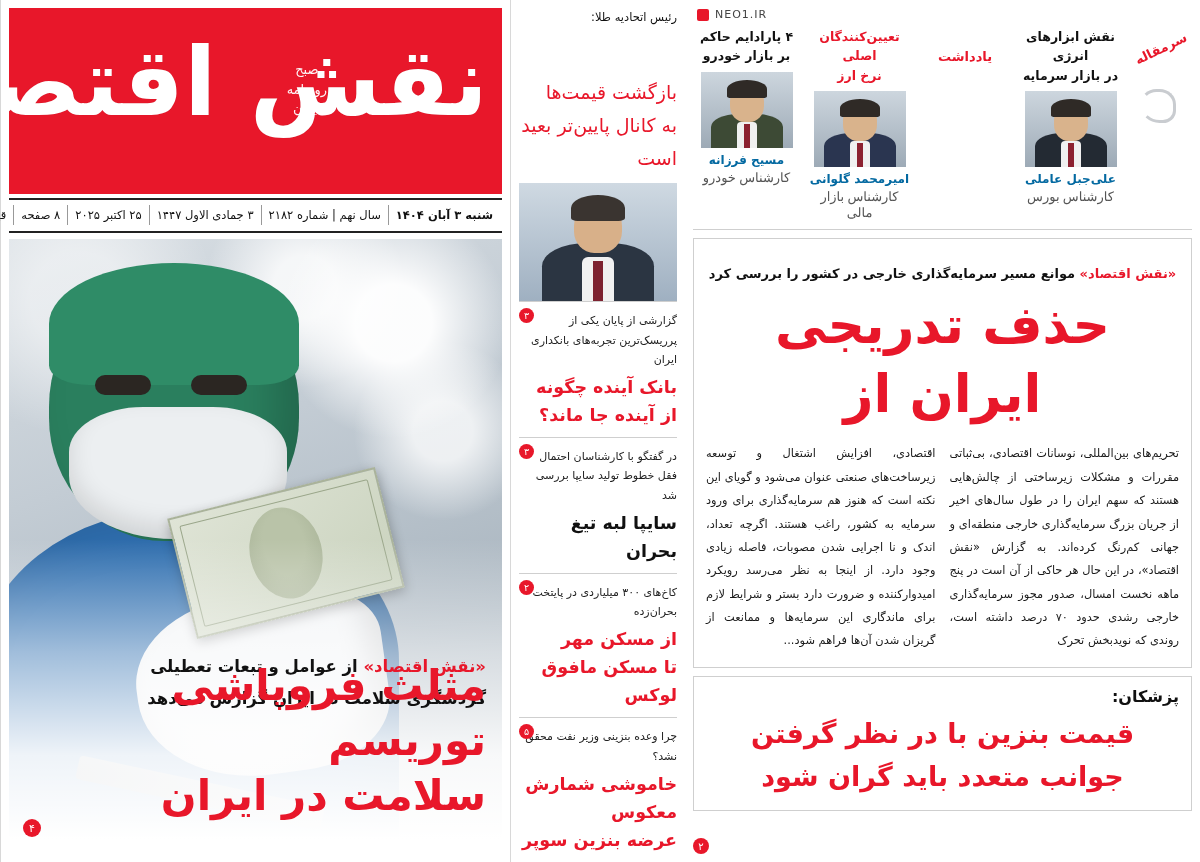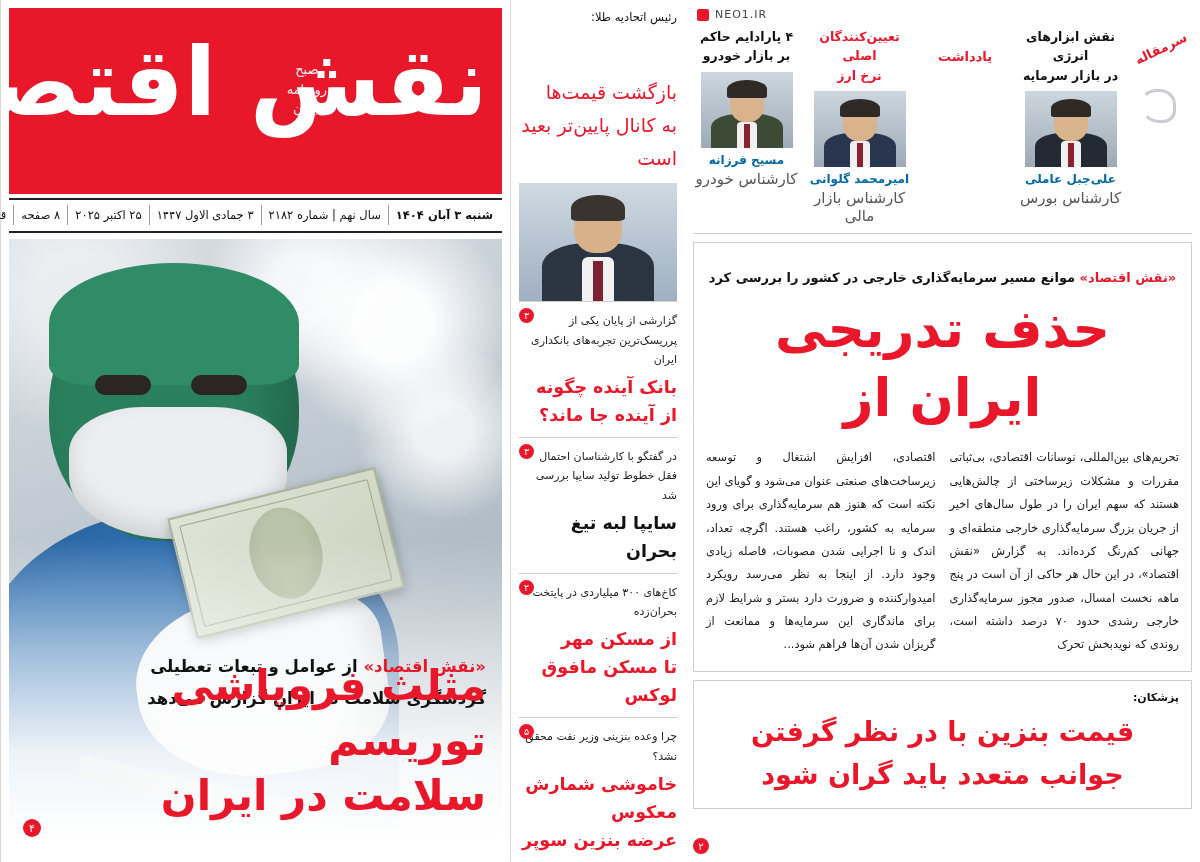--- a/index.html
+++ b/index.html
@@ -248,21 +248,21 @@
   }
   .eportrait .eh { position:absolute; left:50%; top:12px; margin-left:-17px; width:34px;height:38px;background:#d9b38c;border-radius:46% 46% 42% 42%; }
   .eportrait .ehair { position:absolute; left:50%; top:8px; margin-left:-20px; width:40px;height:18px;background:#2f2a26;border-radius:50% 50% 10% 10%; }
   .eportrait .eb { position:absolute; left:50%; bottom:0; margin-left:-36px; width:72px;height:34px;border-radius:38% 38% 0 0; background:#27313c; }
   .eportrait .esh { position:absolute; left:50%; bottom:0; margin-left:-10px; width:20px;height:26px; background:#f0f0f0; border-radius:4px 4px 0 0;}
   .eportrait .eti { position:absolute; left:50%; bottom:0; margin-left:-3px; width:6px;height:24px;background:#8c2130;}
   .eportrait.g1 .eb { background:#3d4a35; }
   .eportrait.g2 .eb { background:#2a3550; }
   .eportrait.g3 .eb { background:#232a33; }
   .expert .ename { font-size:12px; font-weight:bold; color:#0369a1; }
-  .expert .erole { font-size:15px; color:#555; margin-top:3px; }
+  .expert .erole { font-size:13px; color:#555; margin-top:3px;font-family:Liberation Serif, serif; }
   .note-badge {
     flex: 0 0 92px;
     display:flex; flex-direction:column; align-items:center; justify-content:flex-start; gap:6px;
     padding-top:22px;
   }
   .note-badge .nb-text { color:#e8172a; font-size:13px; font-weight:bold; }
   .sarmaghale {
     flex: 0 0 62px;
     position: relative;
   }
@@ -297,21 +297,21 @@
     flex:1; margin:0;
     font-size:11.4px; line-height:2.05; color:#1a1a1a; text-align:justify;
   }
 
   .second-box {
     border:1px solid #cfcfcf;
     margin-top:8px;
     padding:10px 12px 12px 12px;
     position:relative;
   }
-  .second-kicker { font-size:11px; color:#111; font-weight:bold; text-align:right; }
+  .second-kicker { font-size:16px; color:#111; font-weight:bold; text-align:right; }
   .second-title {
     text-align:center; color:#e8172a; font-weight:bold;
     font-size:27px; line-height:1.6; margin-top:6px; letter-spacing:-.5px;
   }
   .pnum-abs {
     position:absolute; left:8px; bottom:8px;
     width:16px;height:16px;border-radius:50%;background:#e8172a;color:#fff;font-size:10px;
     display:flex;align-items:center;justify-content:center;
   }
 </style>

